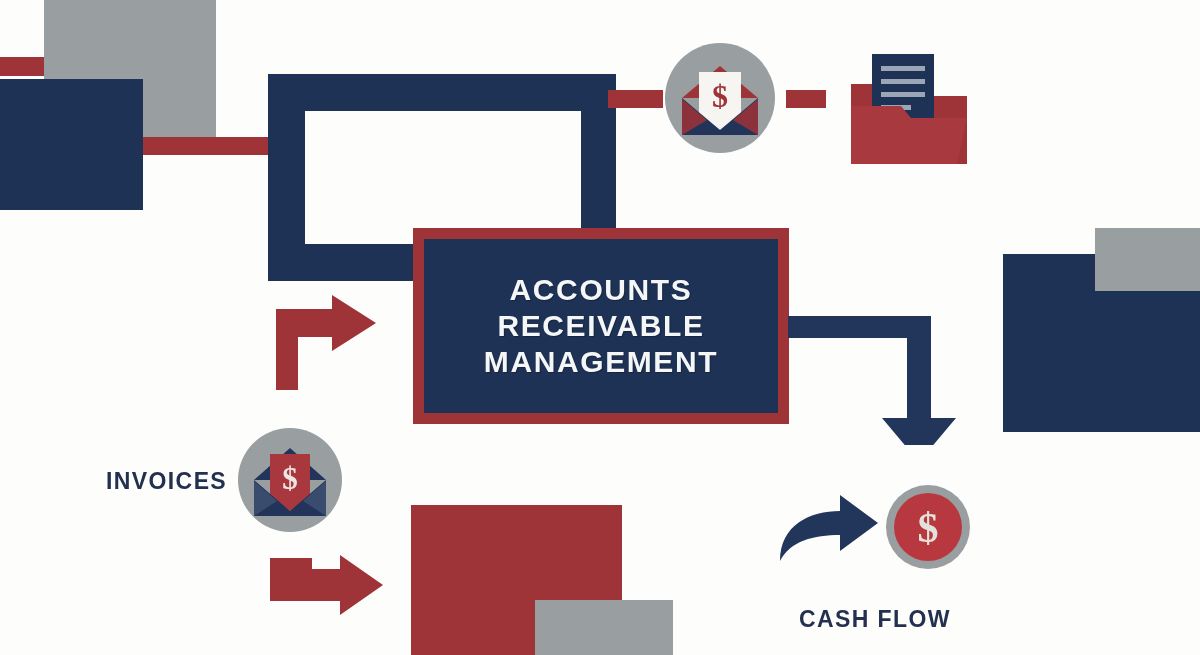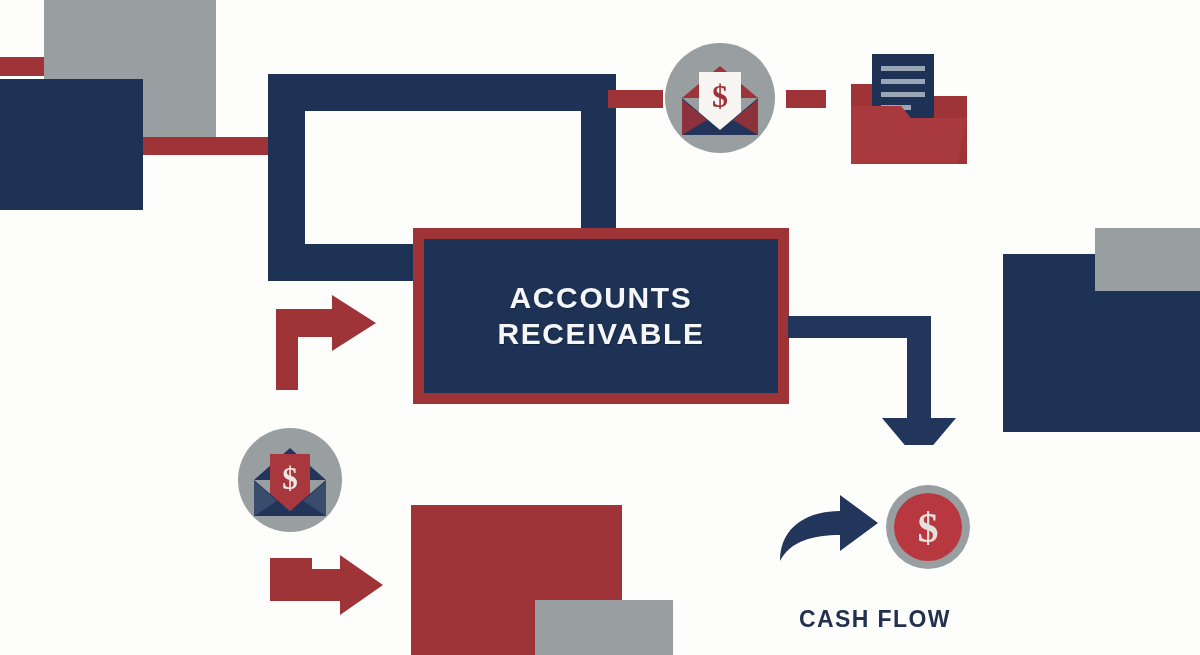--- a/index.html
+++ b/index.html
@@ -21,21 +21,21 @@
 
   
   .block { position: absolute; }
 
   
   #central-box {
     position: absolute;
     left: 413px;
     top: 228px;
     width: 376px;
-    height: 176px;
+    height: 196px;
     background: #9e3338;
     box-sizing: border-box;
     padding: 11px;
   }
   #central-box .inner {
     width: 100%;
     height: 100%;
     background: #1e3255;
     box-sizing: border-box;
     display: flex;
@@ -139,20 +139,21 @@
       <path d="M6,60 H56 L66,72 H122 L112,118 H6 Z" fill="#a83a3f"></path>
     </svg>
   </div>
 
 
   <div id="central-box">
     <div class="inner">
       <div class="title">
         <div>ACCOUNTS</div>
         <div>RECEIVABLE</div>
+        <div>MANAGEMENT</div>
       </div>
     </div>
   </div>
 
   <div class="icon-wrap" style="left:276px; top:295px; width:105px; height:95px;">
     <svg width="105" height="95" viewBox="0 0 105 95">
       <path d="M0,14 H56 V0 L100,28 L56,56 V42 H22 V95 H0 Z" fill="#9e3338"></path>
     </svg>
   </div>
 
@@ -184,20 +185,21 @@
 
       <text x="54" y="63" font-family="Liberation Serif, serif" font-size="31" font-weight="bold" fill="#ece7e2" text-anchor="middle">$</text>
 
       <polygon points="18,54 54,85 90,54 90,90 18,90" fill="#223459"></polygon>
 
       <polygon points="18,55 41,75 18,90" fill="#4d6080" opacity="0.55"></polygon>
       <polygon points="90,55 67,75 90,90" fill="#4d6080" opacity="0.55"></polygon>
     </svg>
   </div>
 
+  <div class="label" id="label-invoices">INVOICES</div>
 
   <div class="icon-wrap" style="left:884px; top:483px; width:88px; height:88px;">
     <svg width="88" height="88" viewBox="0 0 88 88">
       <circle cx="44" cy="44" r="42" fill="#999ea0"></circle>
       <circle cx="44" cy="44" r="34" fill="#b8383f"></circle>
       <text x="44" y="59" font-family="Liberation Serif, serif" font-size="42" font-weight="bold" fill="#e4e0dc" text-anchor="middle">$</text>
     </svg>
   </div>
 
   <div class="label" id="label-cashflow">CASH FLOW</div>

